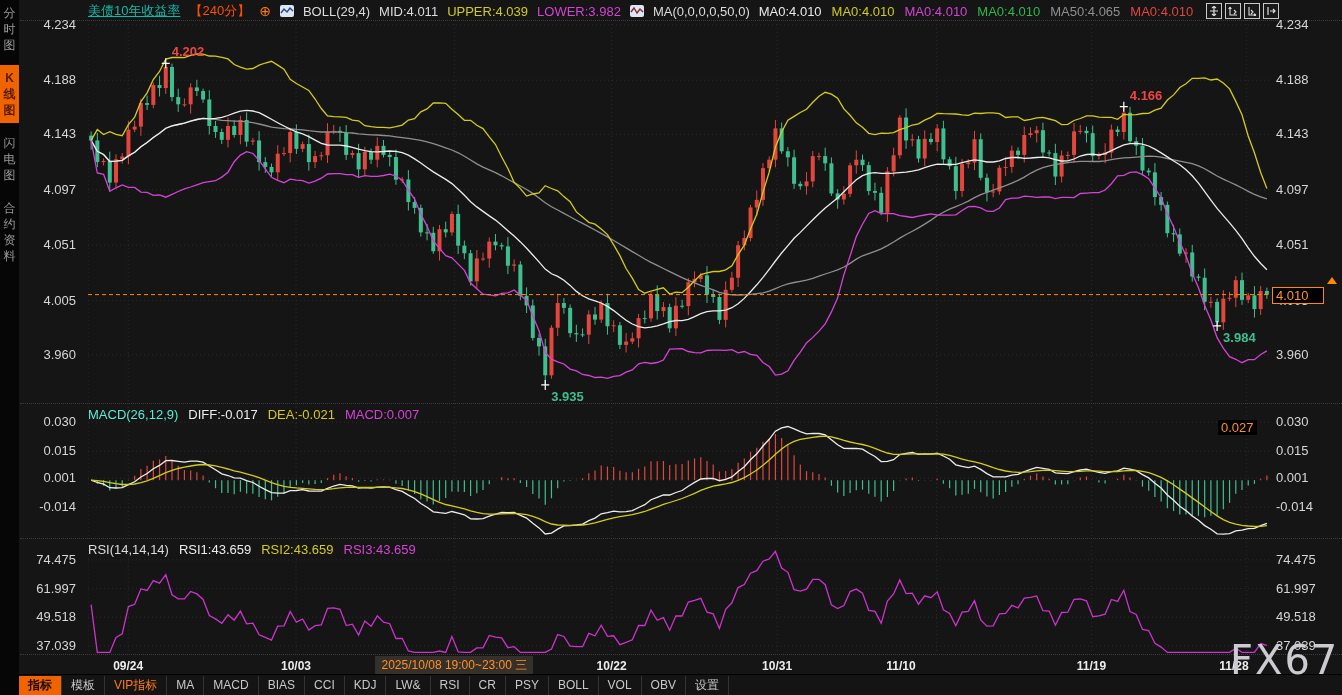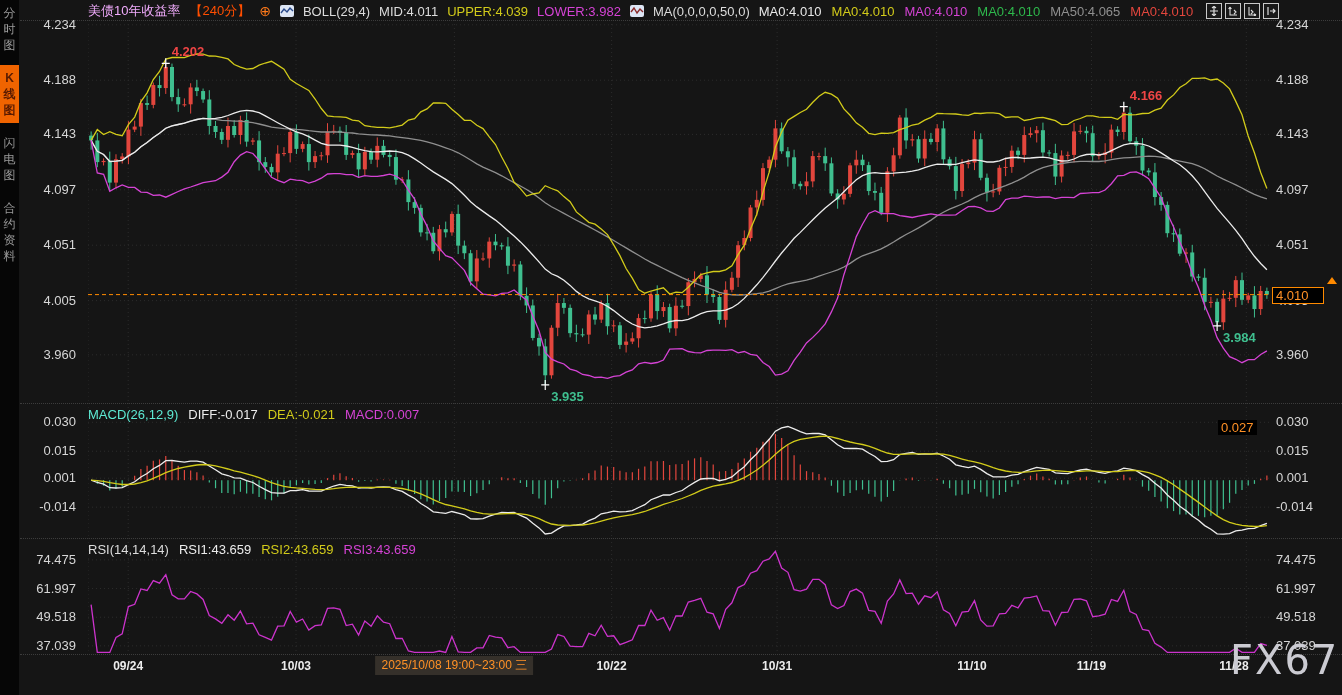--- a/index.html
+++ b/index.html
@@ -74,21 +74,21 @@
       </div>
       <div class="side-tab">
         <div class="vch">合</div>
         <div class="vch">约</div>
         <div class="vch">资</div>
         <div class="vch">料</div>
       </div>
     </div>
 
   <div class="header">
-    <span style="color:#f0abfc;">美债10年收益率</span>
+    <span style="color:#14b8a6;text-decoration:underline;">美债10年收益率</span>
     <span style="color:#ff4e00;">【240分】</span>
     <span class="plus-ic">⊕</span>
     <span class="lgicon">
       <svg width="14" height="12">
           <polyline points="1,8 4,4 7,7 10,3 13,6" fill="none" stroke="#2a4a8a" stroke-width="1.4"></polyline>
         </svg>
     </span>
     <span style="color:#dcdcdc;">BOLL(29,4)</span>
     <span style="color:#dcdcdc;">MID:4.011</span>
     <span style="color:#d2cb1a;">UPPER:4.039</span>
@@ -784,27 +784,45 @@
     <span style="color:#d2cb1a;">RSI2:43.659</span>
     <span style="color:#d543d5;">RSI3:43.659</span>
   </div>
 
   <div class="pbadge" id="pbadge" style="top: 286.604px;">4.010</div>
   <div class="ptri" id="ptri" style="top: 276.604px;"></div>
   <div class="mbadge" id="mbadge" style="top: 420.071px;">0.027</div>
 
   <div class="xhl" id="xhl" style="left: 454.42px;">2025/10/08 19:00~23:00 三</div>
 
+  <div class="toolbar" id="toolbar">
+      <div class="tb-item active">指标</div>
+      <div class="tb-item ">模板</div>
+      <div class="tb-item vip">VIP指标</div>
+      <div class="tb-item ">MA</div>
+      <div class="tb-item ">MACD</div>
+      <div class="tb-item ">BIAS</div>
+      <div class="tb-item ">CCI</div>
+      <div class="tb-item ">KDJ</div>
+      <div class="tb-item ">LW&amp;</div>
+      <div class="tb-item ">RSI</div>
+      <div class="tb-item ">CR</div>
+      <div class="tb-item ">PSY</div>
+      <div class="tb-item ">BOLL</div>
+      <div class="tb-item ">VOL</div>
+      <div class="tb-item ">OBV</div>
+      <div class="tb-item ">设置</div>
+    </div>
 
   <div class="wm">FX678</div>
 <span class="xdate" style="left: 128.188px;">09/24</span>
     <span class="xdate" style="left: 296.032px;">10/03</span>
     <span class="xdate" style="left: 611.626px;">10/22</span>
     <span class="xdate" style="left: 777.106px;">10/31</span>
-    <span class="xdate" style="left: 972px;">11/10</span>
+    <span class="xdate" style="left: 901px;">11/10</span>
     <span class="xdate" style="left: 1091.52px;">11/19</span>
     <span class="xdate" style="left: 1234px;">11/28</span>
     <span class="ylab ylab-l" style="top: 16.8176px;">4.234</span>
     <span class="ylab ylab-r" style="top: 16.8176px;">4.234</span>
     <span class="ylab ylab-l" style="top: 72.2201px;">4.188</span>
     <span class="ylab ylab-r" style="top: 72.2201px;">4.188</span>
     <span class="ylab ylab-l" style="top: 126.418px;">4.143</span>
     <span class="ylab ylab-r" style="top: 126.418px;">4.143</span>
     <span class="ylab ylab-l" style="top: 181.821px;">4.097</span>
     <span class="ylab ylab-r" style="top: 181.821px;">4.097</span>

